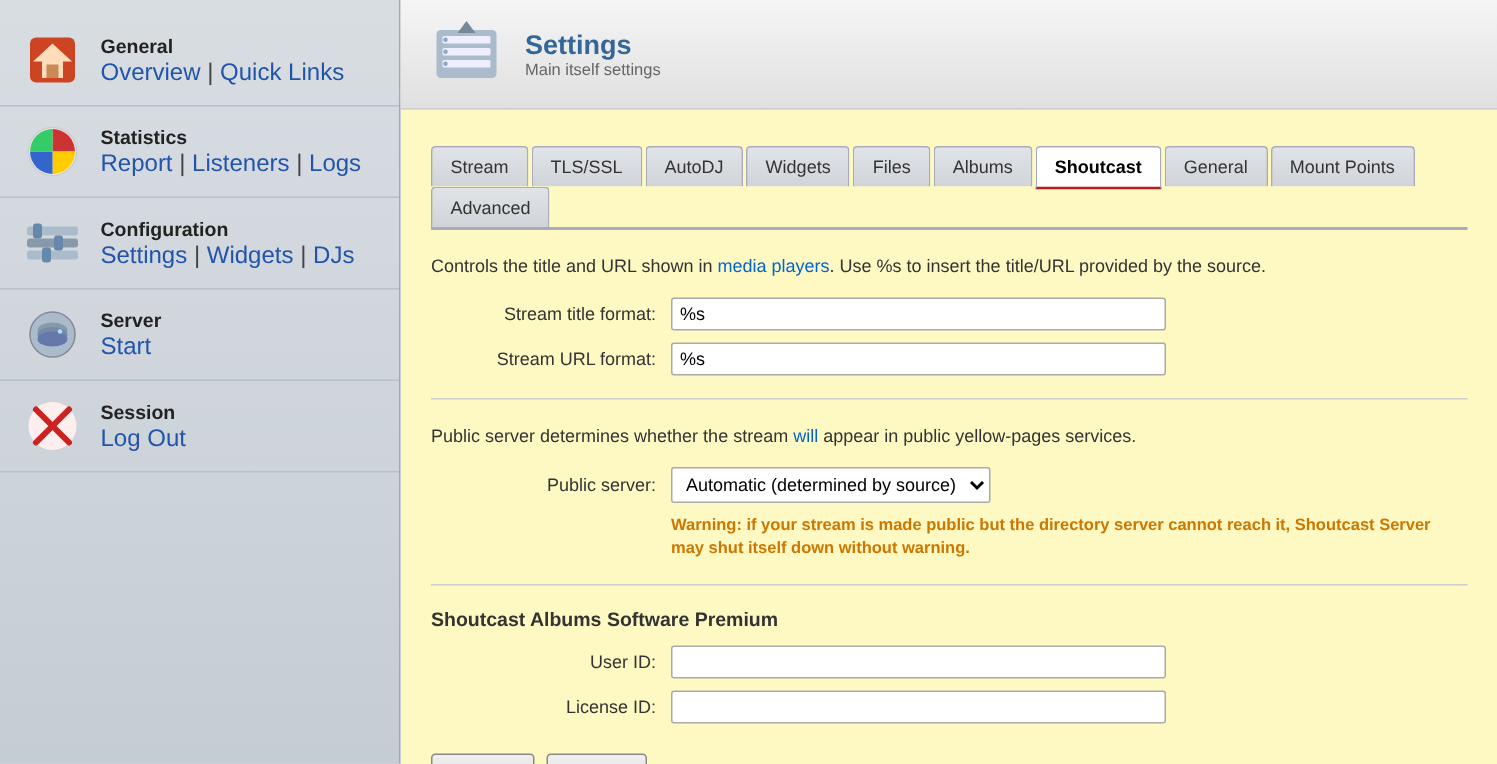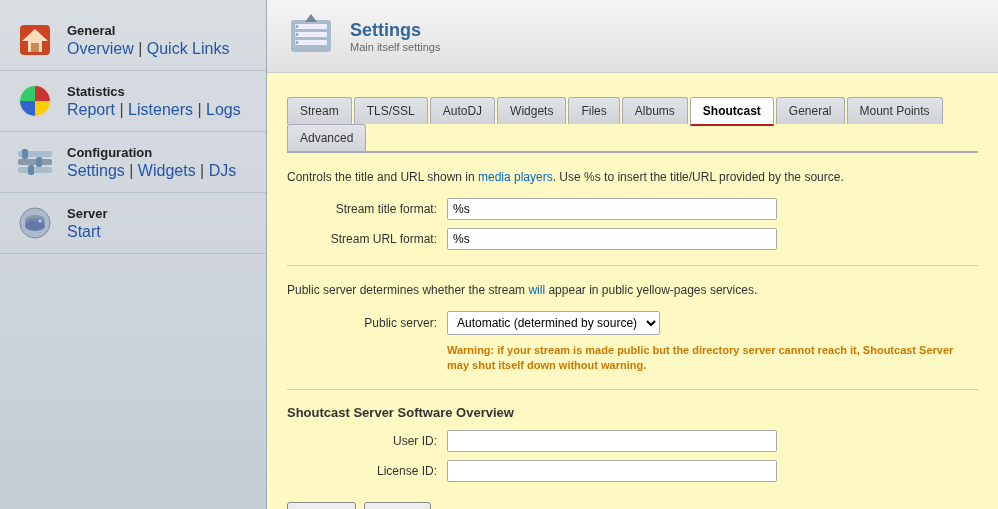--- a/index.html
+++ b/index.html
@@ -290,20 +290,35 @@
       </svg>
     </div>
     <div class="sidebar-text">
       <div class="title">Server</div>
       <div class="links">
         <a href="#">Start</a>
       </div>
     </div>
   </div>
 
+  <div class="sidebar-item">
+    <div class="sidebar-icon">
+      <svg width="38" height="38" viewBox="0 0 38 38">
+        <circle cx="19" cy="19" r="16" fill="#ffeeee"></circle>
+        <line x1="8" y1="8" x2="30" y2="30" stroke="#cc2222" stroke-width="4" stroke-linecap="round"></line>
+        <line x1="30" y1="8" x2="8" y2="30" stroke="#cc2222" stroke-width="4" stroke-linecap="round"></line>
+      </svg>
+    </div>
+    <div class="sidebar-text">
+      <div class="title">Session</div>
+      <div class="links">
+        <a href="#">Log Out</a>
+      </div>
+    </div>
+  </div>
 
 </div>
 
 <div id="main">
 
   <div id="header">
     <div class="header-icon">
       <svg width="48" height="48" viewBox="0 0 48 48">
         <rect x="4" y="8" width="40" height="32" rx="3" fill="#aabbcc"></rect>
         <rect x="8" y="12" width="32" height="5" rx="1" fill="#eef"></rect>
@@ -362,21 +377,21 @@
         <option>Automatic (determined by source)</option>
         <option>Always public</option>
         <option>Never public</option>
       </select>
     </div>
 
     <div class="warning-text">Warning: if your stream is made public but the directory server cannot reach it, Shoutcast Server may shut itself down without warning.</div>
 
     <hr class="section-divider">
 
-    <div class="section-header">Shoutcast Server Software Overview</div>
+    <div class="section-header">Shoutcast Albums Software Premium</div>
 
     <div class="form-row">
       <div class="form-label">User ID:</div>
       <input class="form-input" type="text" value="" style="">
     </div>
 
     <div class="form-row">
       <div class="form-label">License ID:</div>
       <input class="form-input" type="text" value="" style="">
     </div>

